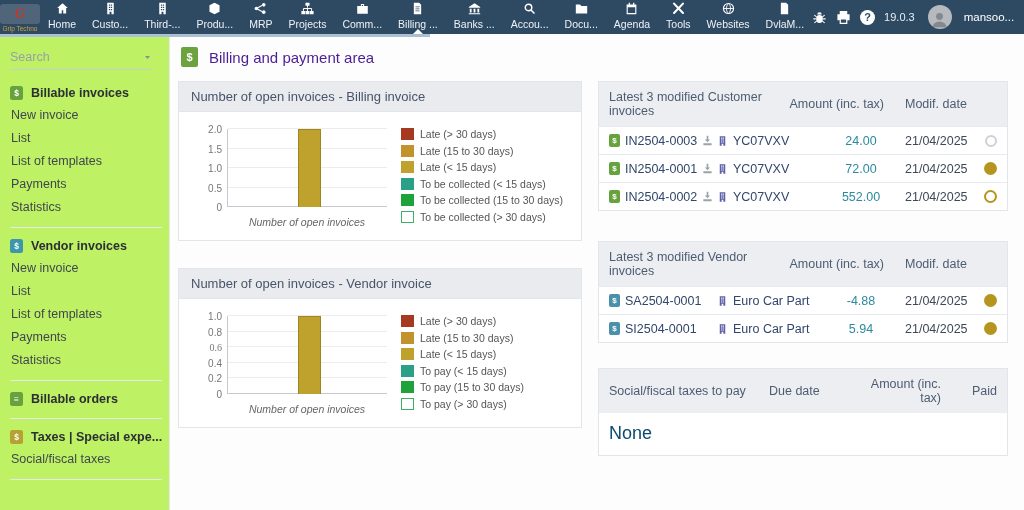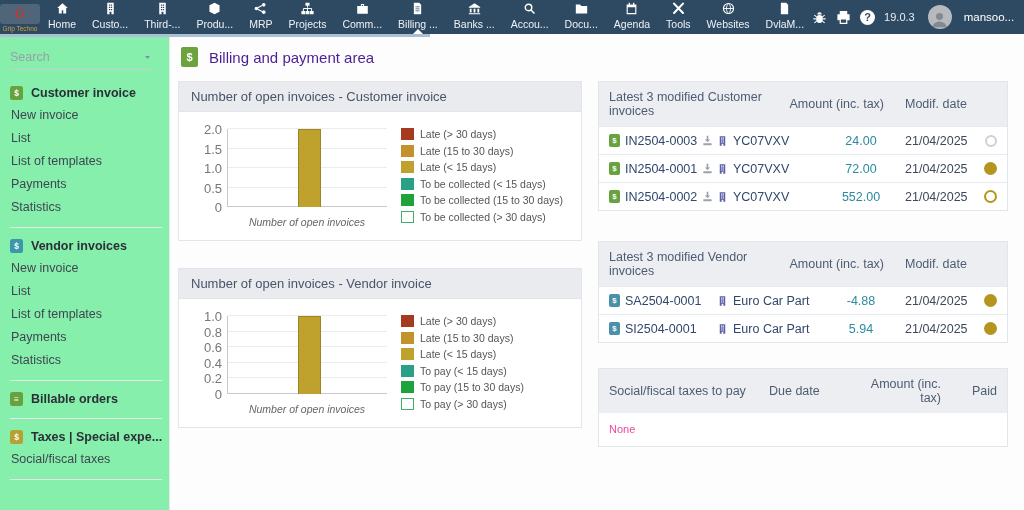--- a/index.html
+++ b/index.html
@@ -29,21 +29,21 @@
     display:flex; align-items:flex-end; justify-content:center; margin-left:4px; }
   .avatar svg { width:19px; height:19px; fill:#83898f; }
   .username { font-size:11.5px; }
   .user-caret { line-height:0; }
   .user-caret svg { width:10px; height:10px; fill:#fff; }
   .user-menu { display:flex; align-items:center; gap:12px; cursor:pointer; }
   .understrip { position:absolute; top:34px; left:0; width:430px; height:3px; background:#abc1d3; }
 
   
   .layout { display:flex; height:476px; }
-  .sidebar { width:170px; min-width:170px; border-right:1px solid #e6e8eb; background:#86efac; padding:16px 0 0 10px; }
+  .sidebar { width:170px; min-width:170px; border-right:1px solid #e6e8eb; background:#bef264; padding:16px 0 0 10px; }
   .main { flex:1; background:#fdfdfe; padding:10px 8px 0 8px; overflow:hidden; }
 
   
   .search-row { display:flex; align-items:center; justify-content:space-between; width:142px;
     border-bottom:1px solid #c9cdd2; padding-bottom:5px; margin-bottom:15px; }
   .search-input { border:none; outline:none; width:118px; font-size:12.5px; color:#333; font-family:inherit; background:transparent; }
   .search-input::placeholder { color:#9aa0a8; }
   .search-caret { line-height:0; cursor:pointer; }
   .search-caret svg { width:9px; height:9px; fill:#8a9097; }
   .side-section { border-top:1px solid #e6e8eb; padding:10px 0 9px; width:152px; }
@@ -73,21 +73,21 @@
   .mb-30 { margin-bottom:30px; }
   .mb-25 { margin-bottom:25px; }
 
   
   .chart-body { padding:13px 8px 12px 12px; }
   .chart-flex { display:flex; }
   .plot-wrap { width:200px; min-width:200px; }
   .plot { position:relative; height:78px; margin-left:36px; margin-top:4px; width:160px; border-left:1px solid #c6cacf; }
   .gridline { position:absolute; left:0; right:0; height:1px; background:#ececec; }
   .axisline { background:#c6cacf; }
-  .ytick { position:absolute; right:calc(100% + 6px); transform:translateY(50%); font-size:13px; color:#777; }
+  .ytick { position:absolute; right:calc(100% + 6px); transform:translateY(50%); font-size:10px; color:#777; }
   .bar { position:absolute; bottom:0; left:44%; width:23px; border:1px solid rgba(96,80,12,0.35); border-bottom:none; }
   .xlabel { margin:9px 0 0 36px; width:160px; text-align:center; font-size:10.5px; color:#666;font-style:italic; }
   .legend { margin-left:10px; display:flex; flex-direction:column; gap:4.5px; padding-top:3px; }
   .lg-row { display:flex; align-items:center; gap:6px; }
   .lg-box { width:13px; height:12px; display:inline-block; flex:0 0 auto; }
   .lg-label { font-size:10.5px; color:#555; white-space:nowrap; }
 
   
   .t-head { display:flex; align-items:center; background:#eceef2; padding:8px 10px; font-size:12.5px; color:#4e5c72; }
   .th-title { flex:1; }
@@ -109,21 +109,21 @@
   .stcell { display:flex; justify-content:flex-end; }
   .status { border-radius:50%; display:inline-block; }
   .st-empty { width:12px; height:12px; border:2px solid #ccd1d7; background:#fff; }
   .st-filled { width:13px; height:13px; background:#b5951d; }
   .st-outline { width:13px; height:13px; border:2.5px solid #b5951d; background:#fff; }
 
   .tax-head { display:grid; grid-template-columns:160px 96px 1fr 52px; align-items:center;
     background:#eceef2; padding:8px 10px; font-size:12.5px; color:#4e5c72; }
   .tax-amount-h { text-align:right; padding-right:4px; }
   .tax-paid-h { text-align:right; }
-  .tax-empty { padding:10px 10px 11px; font-size:11px; color:#ec4899; background:#fff; }
+  .tax-empty { padding:10px 10px 11px; font-size:18px; color:#0c4a6e; background:#fff; }
 
   .draft-body { height:8px; background:#fff; }
 </style>
 </head>
 <body>
 
 <div class="navbar">
   <div class="brand">
     <div class="brand-tile">G</div>
     <div class="brand-name">Grip Techno</div>
@@ -260,21 +260,21 @@
     <div class="search-row">
       <input class="search-input" type="text" placeholder="Search" style="">
       <span class="search-caret"><svg viewBox="0 0 16 16">
             <path d="M3.5 5.5l4.5 5 4.5-5z"></path>
           </svg></span>
     </div>
     <div>
         <div class="side-section">
           <div class="side-title">
             <span class="side-ic" style="background: rgb(103, 162, 63);">$</span>
-            <span class="side-title-label">Customer invoice</span>
+            <span class="side-title-label">Billable invoices</span>
           </div>
           <a class="side-link">New invoice</a>
           <a class="side-link">List</a>
           <a class="side-link">List of templates</a>
           <a class="side-link">Payments</a>
           <a class="side-link">Statistics</a>
         </div>
         <div class="side-section">
           <div class="side-title">
             <span class="side-ic" style="background: rgb(61, 151, 170);">$</span>
@@ -307,21 +307,21 @@
     <div class="page-head">
       <span class="page-ic">$</span>
       <span class="page-title">Billing and payment area</span>
     </div>
 
     <div class="cols">
 
       <div class="col-left">
         <div class="panel mb-27">
           <div class="panel-head">
-            <span>Number of open invoices - Customer invoice</span>
+            <span>Number of open invoices - Billing invoice</span>
           </div>
           <div class="chart-body" id="chart-0">
               <div class="chart-flex">
                 <div class="plot-wrap">
                   <div class="plot">
                     <div class="gridline axisline" style="bottom: 0%;"></div>
                     <span class="ytick" style="bottom: 0%;">0</span>
                     <div class="gridline" style="bottom: 25%;"></div>
                     <span class="ytick" style="bottom: 25%;">0.5</span>
                     <div class="gridline" style="bottom: 50%;"></div>
@@ -372,21 +372,21 @@
               <div class="chart-flex">
                 <div class="plot-wrap">
                   <div class="plot">
                     <div class="gridline axisline" style="bottom: 0%;"></div>
                     <span class="ytick" style="bottom: 0%;">0</span>
                     <div class="gridline" style="bottom: 20%;"></div>
                     <span class="ytick" style="bottom: 20%;">0.2</span>
                     <div class="gridline" style="bottom: 40%;"></div>
                     <span class="ytick" style="bottom: 40%;">0.4</span>
                     <div class="gridline" style="bottom: 60%;"></div>
-                    <span class="ytick" style="bottom: 60%;">0.6</span>
+                    <span class="ytick" style="bottom: 60%; font-family: Liberation Serif, serif;">0.6</span>
                     <div class="gridline" style="bottom: 80%;"></div>
                     <span class="ytick" style="bottom: 80%;">0.8</span>
                     <div class="gridline" style="bottom: 100%;"></div>
                     <span class="ytick" style="bottom: 100%;">1.0</span>
                     <div class="bar" style="height: 100%; background: rgb(191, 162, 46);"></div>
                   </div>
                   <div class="xlabel">Number of open invoices</div>
                 </div>
                 <div class="legend">
                   <div class="lg-row">

